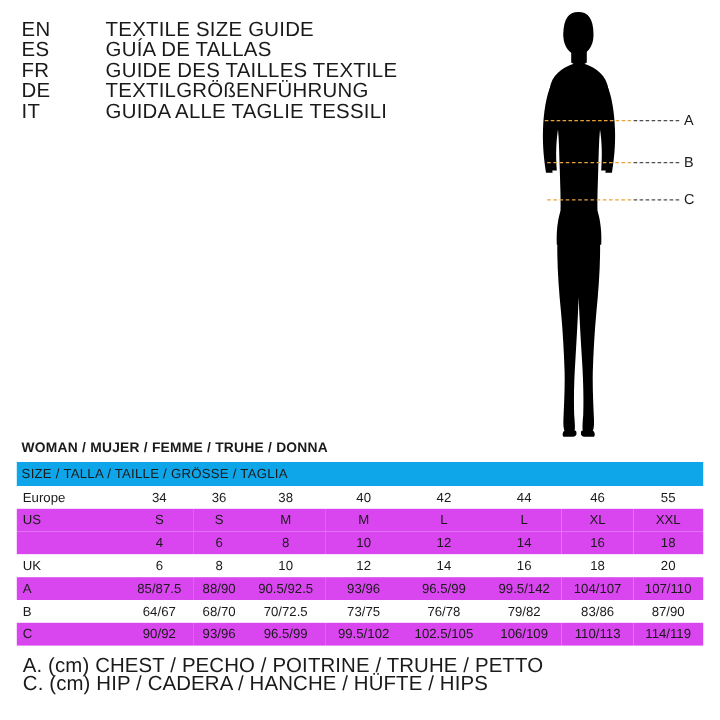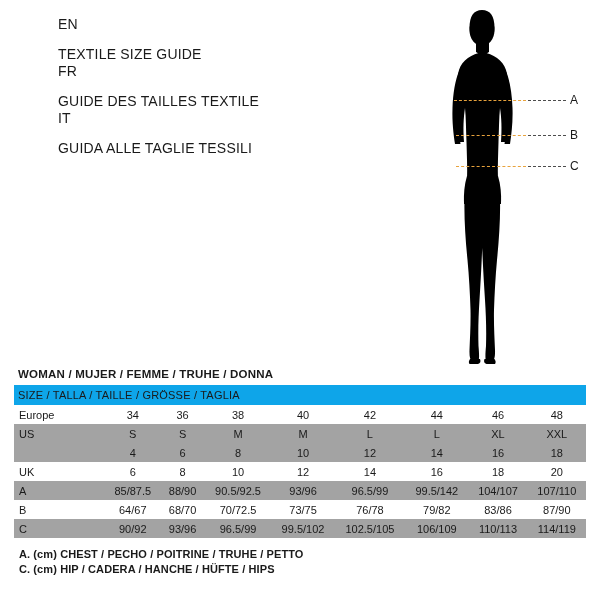--- a/index.html
+++ b/index.html
@@ -20,23 +20,22 @@
   .lang-block {
     position: absolute;
     left: 18px;
     top: 16px;
     width: 300px;
   }
   .lang-row {
     display: flex;
     align-items: baseline;
     line-height: 17px;
-    font-size: 14px;
+    font-size: 17px;
     letter-spacing: 0.2px;
-    flex-direction: column;
   }
   .lang-code {
     width: 30px;
     flex: 0 0 30px;
     color: #1a1a1a;
   }
   .lang-text {
     color: #1a1a1a;
     white-space: nowrap;
     margin-left: 40px;
@@ -97,51 +96,59 @@
     height: 15px;
   }
   table.size-table tr.head-row td {
     background: #0ea5e9;
     text-align: left;
     font-size: 11px;
     letter-spacing: 0.2px;
     height: 16px;
   }
   table.size-table tr.shade td {
-    background: #a3a3a3;
+    background: #d946ef;
   }
   table.size-table tr.plain td {
     background: #ffffff;
   }
   table.size-table td.rowlabel {
     text-align: left;
     padding-left: 5px;
     width: 82px;
   }
   .legend {
     margin-top: 9px;
     padding-left: 5px;
-    font-size: 11px;
+    font-size: 17px;
     line-height: 15px;
-    font-weight: bold;
+    font-weight: normal;
     letter-spacing: 0.1px;
     color: #1a1a1a;
   }
 </style>
 </head>
 <body>
 
 <div class="lang-block">
   <div class="lang-row">
     <span class="lang-code">EN</span>
     <span class="lang-text">TEXTILE SIZE GUIDE</span>
   </div>
   <div class="lang-row">
+    <span class="lang-code">ES</span>
+    <span class="lang-text">GUÍA DE TALLAS</span>
+  </div>
+  <div class="lang-row">
     <span class="lang-code">FR</span>
     <span class="lang-text">GUIDE DES TAILLES TEXTILE</span>
+  </div>
+  <div class="lang-row">
+    <span class="lang-code">DE</span>
+    <span class="lang-text">TEXTILGRÖßENFÜHRUNG</span>
   </div>
   <div class="lang-row">
     <span class="lang-code">IT</span>
     <span class="lang-text">GUIDA ALLE TAGLIE TESSILI</span>
   </div>
 </div>
 
 <div class="figure-area">
   <svg class="figure-svg" width="175" height="365" viewBox="0 0 175 365">
     <g fill="#000000">
@@ -223,21 +230,21 @@
 
       <tr class="plain">
         <td class="rowlabel">Europe</td>
         <td>34</td>
         <td>36</td>
         <td>38</td>
         <td>40</td>
         <td>42</td>
         <td>44</td>
         <td>46</td>
-        <td>48</td>
+        <td>55</td>
       </tr>
 
       <tr class="shade">
         <td class="rowlabel">US</td>
         <td>S</td>
         <td>S</td>
         <td>M</td>
         <td>M</td>
         <td>L</td>
         <td>L</td>

